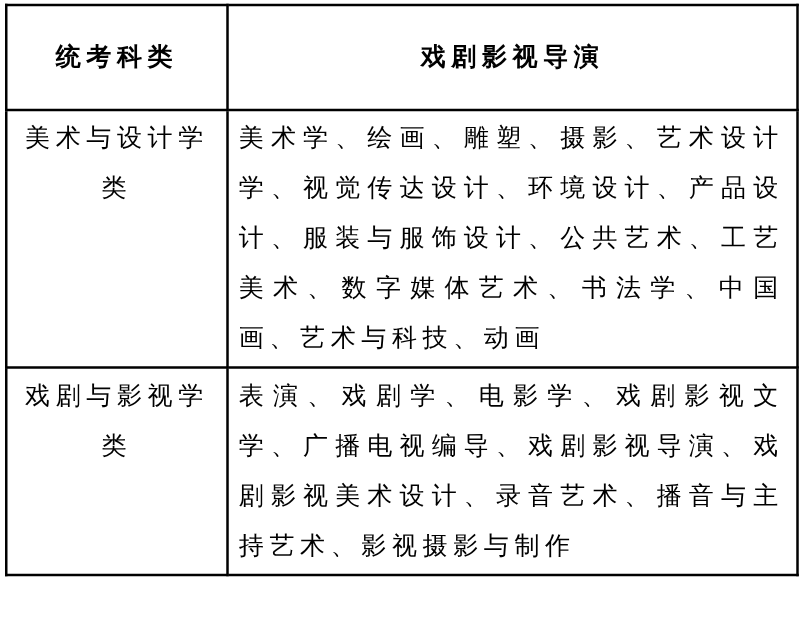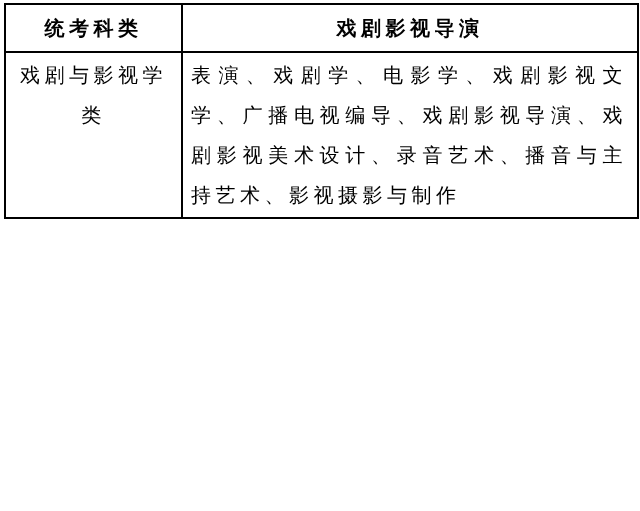--- a/index.html
+++ b/index.html
@@ -27,21 +27,21 @@
     letter-spacing: 4.5px;
     vertical-align: top;
     box-sizing: border-box;
   }
   col.col-category { width: 177px; }
   col.col-majors   { width: 456px; }
   th.header-cell {
     font-weight: bold;
     text-align: center;
     line-height: 40px;
-    padding: 3px 4px;
+    padding: 21px 4px;
     vertical-align: middle;
   }
   td.category-cell {
     text-align: center;
     line-height: 40px;
     padding: 2px 6px;
   }
   td.majors-cell {
     text-align: justify;
     line-height: 40px;
@@ -58,17 +58,21 @@
     <col class="col-majors">
   </colgroup>
   <thead>
     <tr>
       <th class="header-cell">统考科类</th>
       <th class="header-cell">戏剧影视导演</th>
     </tr>
   </thead>
   <tbody>
     <tr>
+      <td class="category-cell">美术与设计学类</td>
+      <td class="majors-cell">美术学、绘画、雕塑、摄影、艺术设计学、视觉传达设计、环境设计、产品设计、服装与服饰设计、公共艺术、工艺美术、数字媒体艺术、书法学、中国画、艺术与科技、动画</td>
+    </tr>
+    <tr>
       <td class="category-cell">戏剧与影视学类</td>
       <td class="majors-cell">表演、戏剧学、电影学、戏剧影视文学、广播电视编导、戏剧影视导演、戏剧影视美术设计、录音艺术、播音与主持艺术、影视摄影与制作</td>
     </tr>
   </tbody>
 </table>
 
 </body></html>

